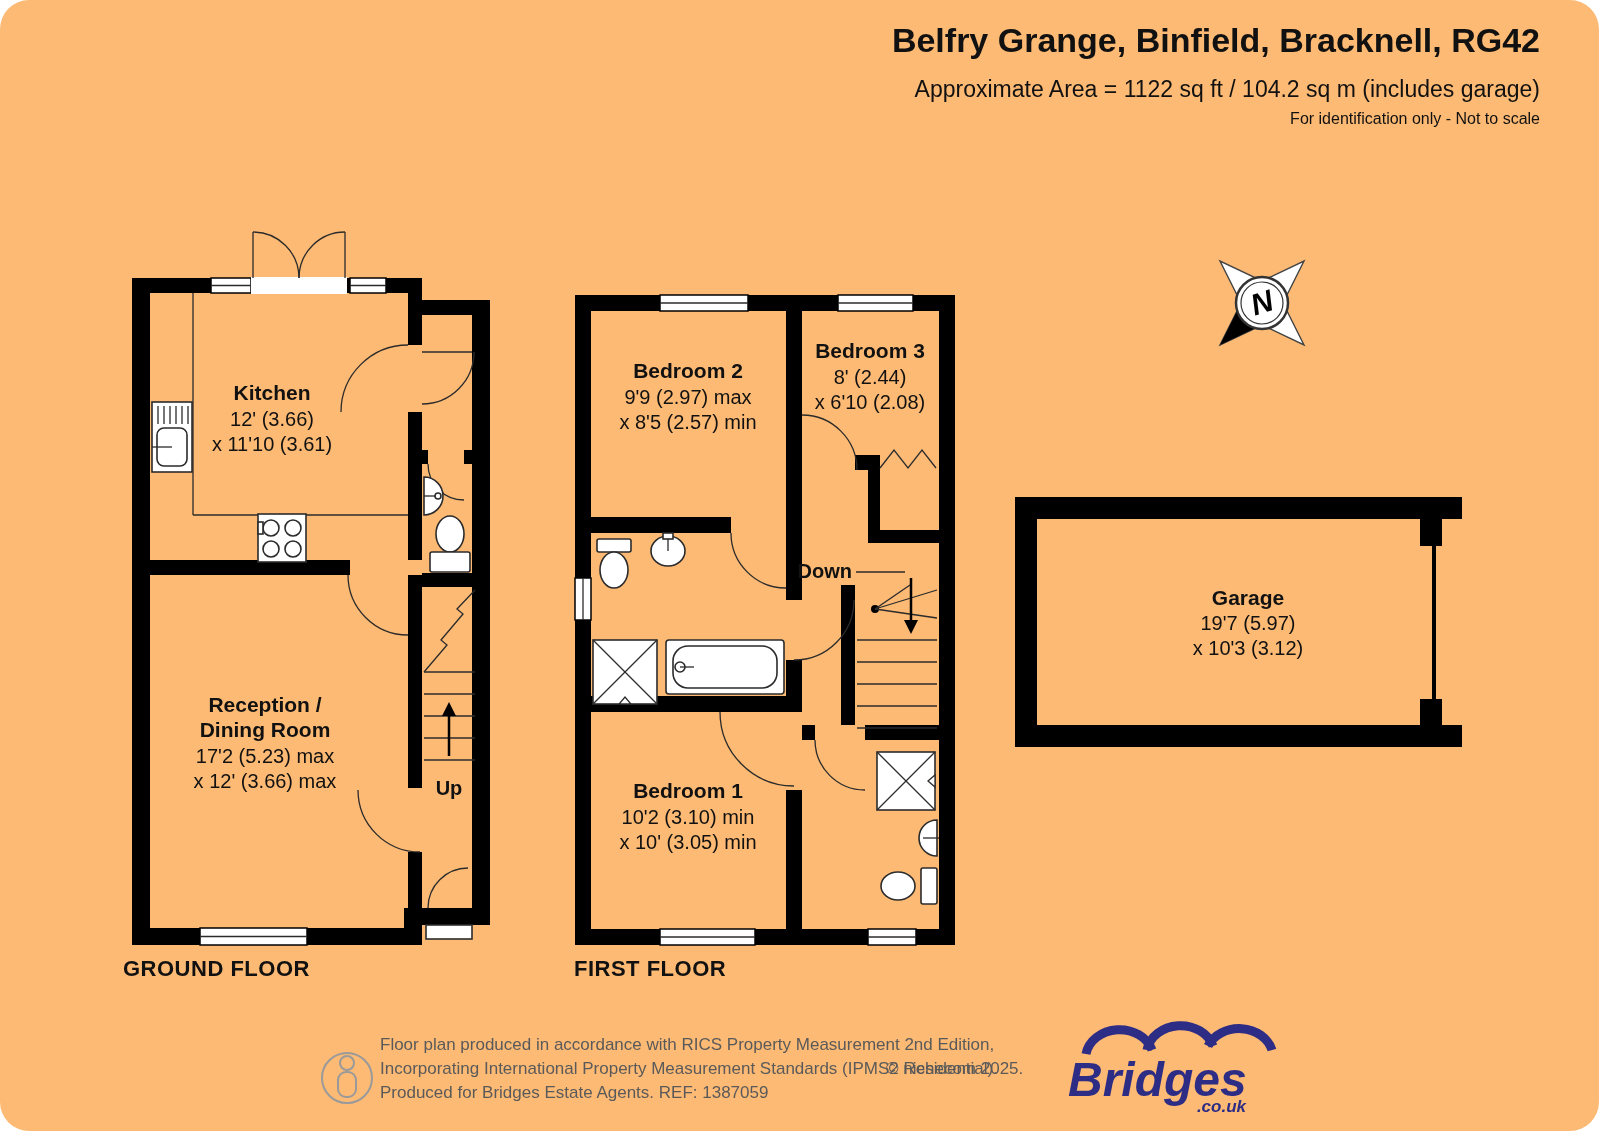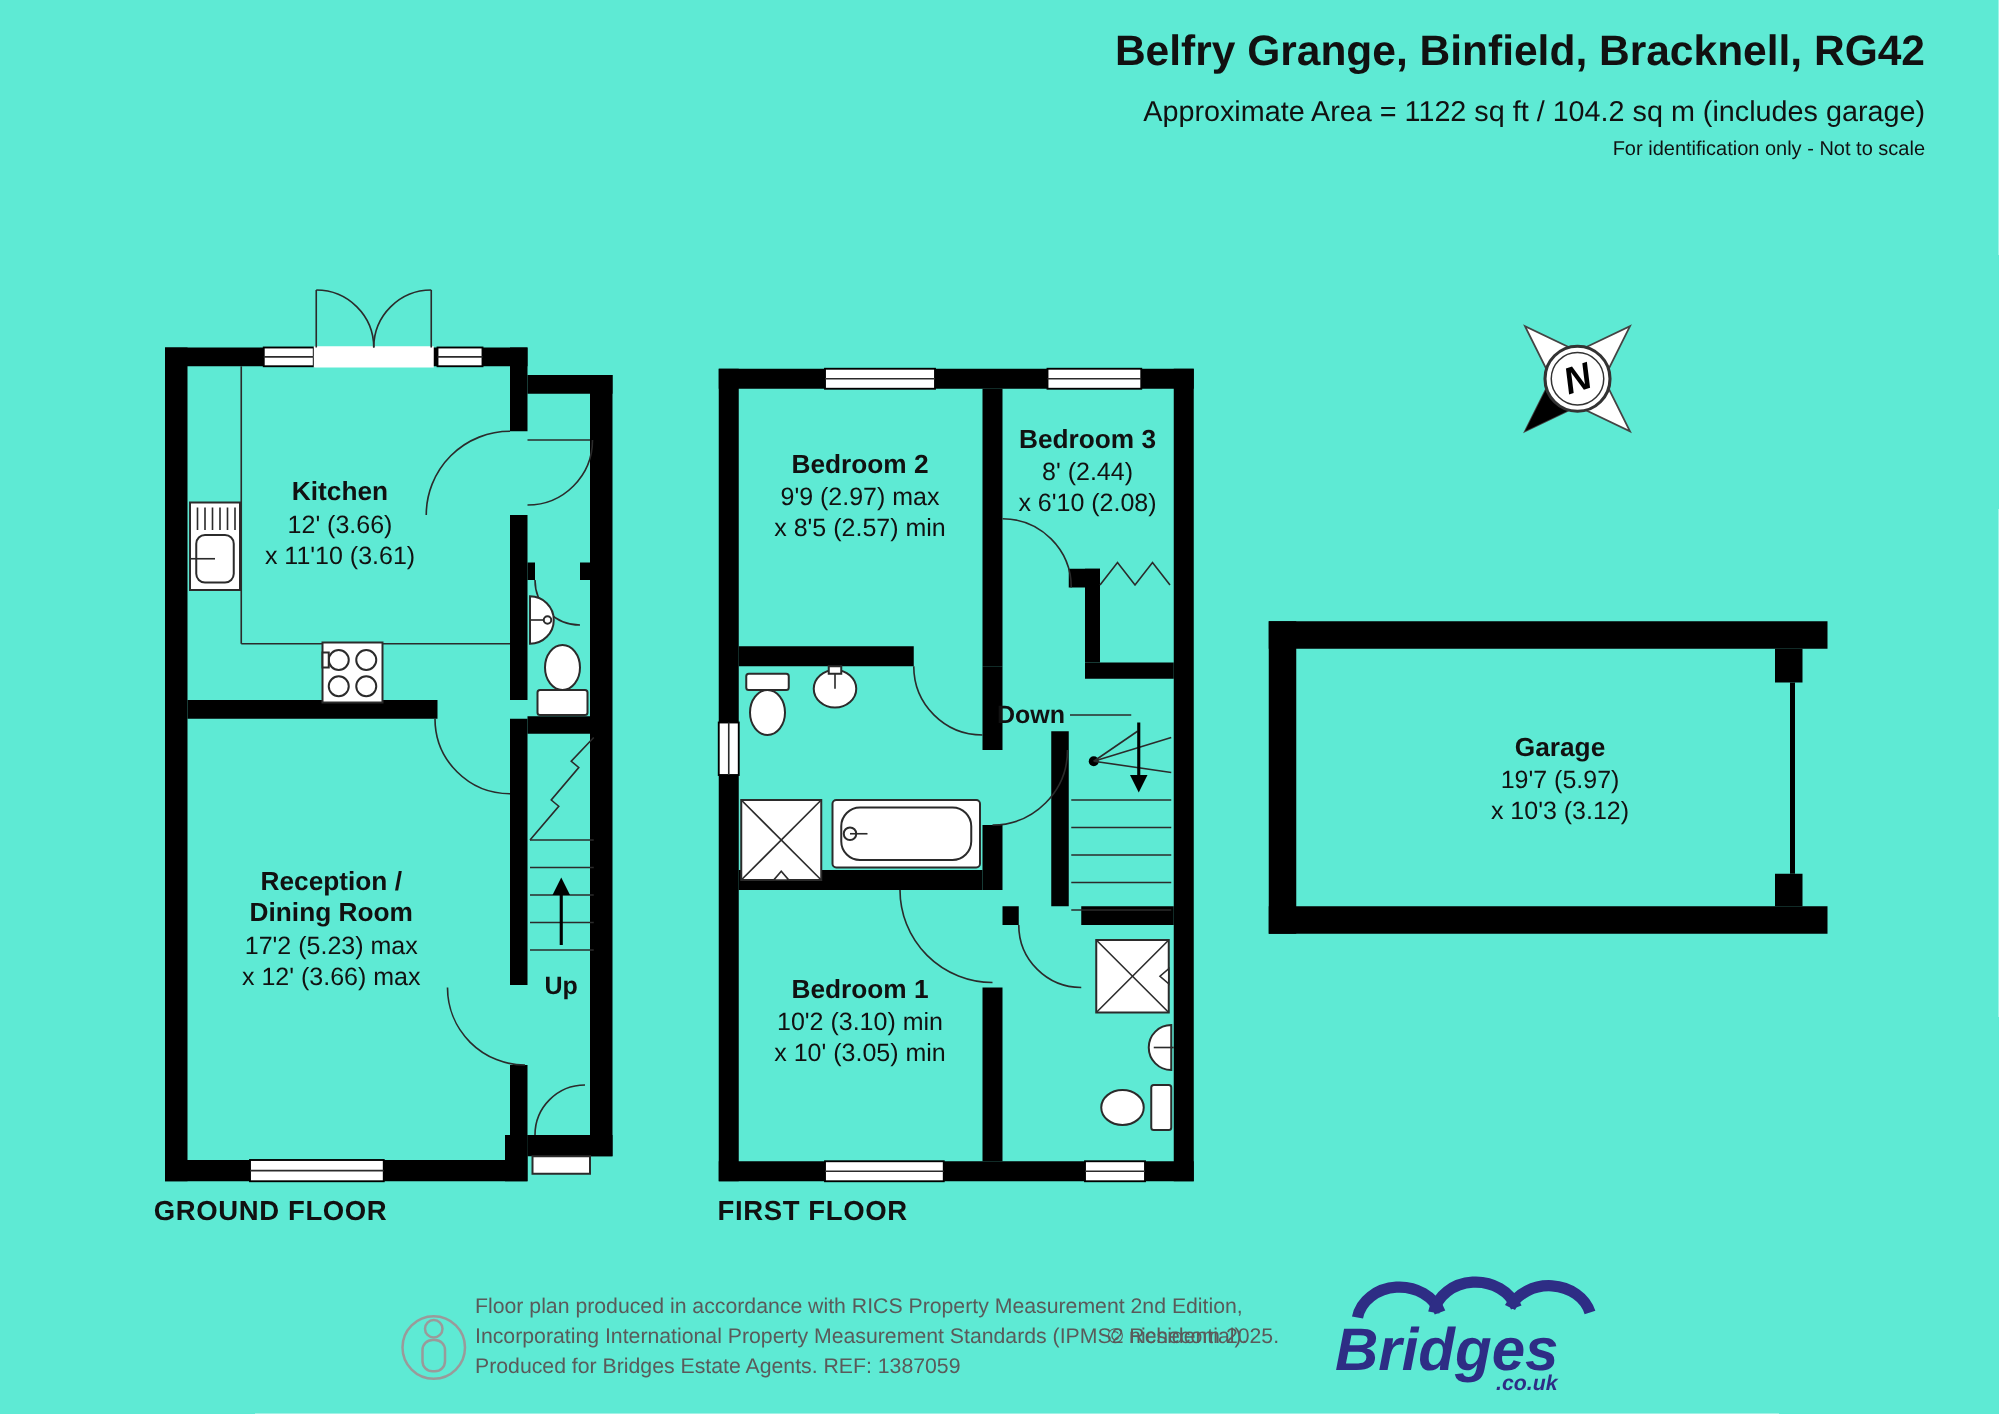--- a/index.html
+++ b/index.html
@@ -1,17 +1,17 @@
 <!DOCTYPE html>
 <html><head>
 <meta charset="utf-8">
 <style>
   html,body{margin:0;padding:0;background:#ffffff;}
-  .page{position:relative;width:1599px;height:1131px;background:#5eead4;overflow:hidden;
-        font-family:"Liberation Sans", sans-serif;}
+  .page{position:relative;width:1599px;height:1131px;background:#fdba74;overflow:hidden;
+        font-family:"Liberation Sans", sans-serif;border-radius:29px;}
   svg text{font-family:"Liberation Sans", sans-serif;}
   .room-name{font-weight:bold;font-size:21px;fill:#111;}
   .room-dim{font-size:20px;fill:#111;}
   .floor-label{font-weight:bold;font-size:22px;fill:#111;letter-spacing:.5px;}
   .hdr-title{font-weight:bold;font-size:34px;fill:#111;}
   .hdr-area{font-size:23px;fill:#111;}
   .hdr-note{font-size:16px;fill:#111;}
   .stair-label{font-weight:bold;font-size:20px;fill:#111;}
   .foot-text{font-size:17px;fill:#5a5a5a;}
   .wall{fill:#000;}

